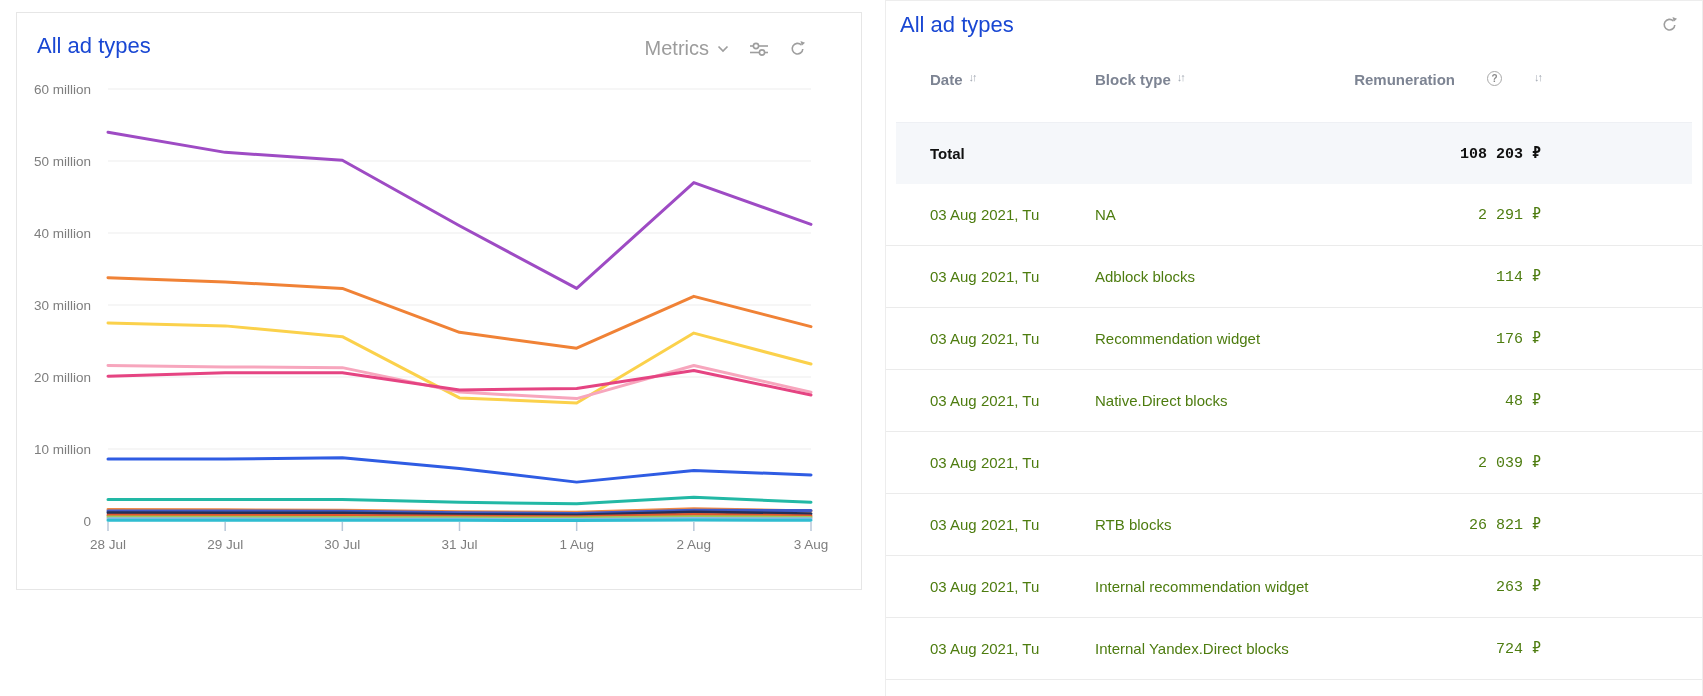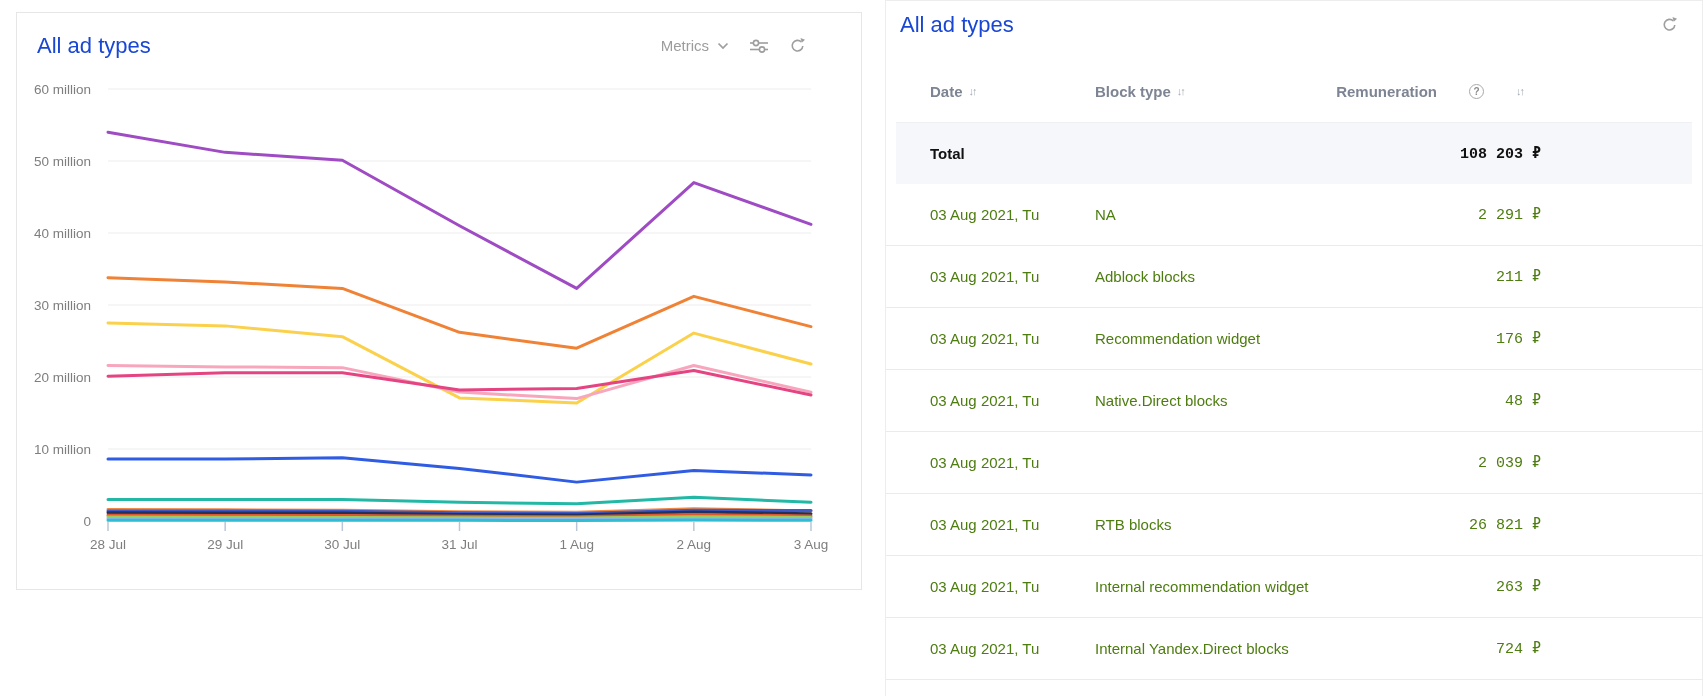--- a/index.html
+++ b/index.html
@@ -15,40 +15,40 @@
     background:#fff;border:1px solid #e6e6e6;box-sizing:border-box;
   }
   .chart-card .card-title{
     position:absolute;left:20px;top:20px;
     font-size:22px;color:#1947d3;font-weight:400;
   }
   .chart-controls{
     position:absolute;top:24px;right:55px;
     display:flex;align-items:center;gap:20px;color:#9c9c9c;
   }
-  .metrics-dd{display:flex;align-items:center;gap:8px;font-size:15px;color:#9c9c9c;cursor:pointer;}
+  .metrics-dd{display:flex;align-items:center;gap:8px;font-size:20px;color:#9c9c9c;cursor:pointer;}
   .icon-btn{display:flex;align-items:center;cursor:pointer;color:#9e9e9e;background:none;border:none;padding:0;}
   #chart-svg{position:absolute;left:0;top:0;}
   #chart-svg text{font-family:"Liberation Sans", sans-serif;}
   
   .table-card{
     position:absolute;left:885px;top:0;width:818px;height:740px;
     background:#fff;border:1px solid #ededed;box-sizing:border-box;
   }
   .table-card .card-title{
     position:absolute;left:14px;top:11px;
     font-size:22px;color:#1947d3;font-weight:400;
   }
   .table-refresh{position:absolute;right:24px;top:15px;}
   .thead{position:absolute;left:0;top:70px;width:100%;height:40px;}
-  .th{position:absolute;display:flex;align-items:center;gap:6px;
+  .th{position:absolute;display:flex;gap:6px;
       font-size:15px;font-weight:bold;color:#7d8493;height:40px;cursor:pointer;}
   .th-date{left:44px;}
   .th-block{left:209px;}
-  .th-remun{right:179px;justify-content:flex-end;gap:32px;}
+  .th-remun{right:161px;justify-content:flex-end;gap:32px;}
   .sort-glyph{font-size:11px;color:#a3a9b3;letter-spacing:-2px;font-weight:normal;}
   .help-circle{
     width:15px;height:15px;border:1px solid #a9a9a9;border-radius:50%;
     display:flex;align-items:center;justify-content:center;
     font-size:10px;font-weight:bold;color:#8b8b8b;box-sizing:border-box;
   }
   .trow{
     position:absolute;left:0;width:100%;height:62px;
     border-bottom:1px solid #ebebeb;box-sizing:border-box;
   }
@@ -181,21 +181,21 @@
   </div>
 
   <div class="trow" style="top:183px;">
     <div class="cell cell-date">03 Aug 2021, Tu</div>
     <div class="cell cell-block">NA</div>
     <div class="cell cell-remun">2 291 ₽</div>
   </div>
   <div class="trow" style="top:245px;">
     <div class="cell cell-date">03 Aug 2021, Tu</div>
     <div class="cell cell-block">Adblock blocks</div>
-    <div class="cell cell-remun">211 ₽</div>
+    <div class="cell cell-remun">114 ₽</div>
   </div>
   <div class="trow" style="top:307px;">
     <div class="cell cell-date">03 Aug 2021, Tu</div>
     <div class="cell cell-block">Recommendation widget</div>
     <div class="cell cell-remun">176 ₽</div>
   </div>
   <div class="trow" style="top:369px;">
     <div class="cell cell-date">03 Aug 2021, Tu</div>
     <div class="cell cell-block">Native.Direct blocks</div>
     <div class="cell cell-remun">48 ₽</div>

